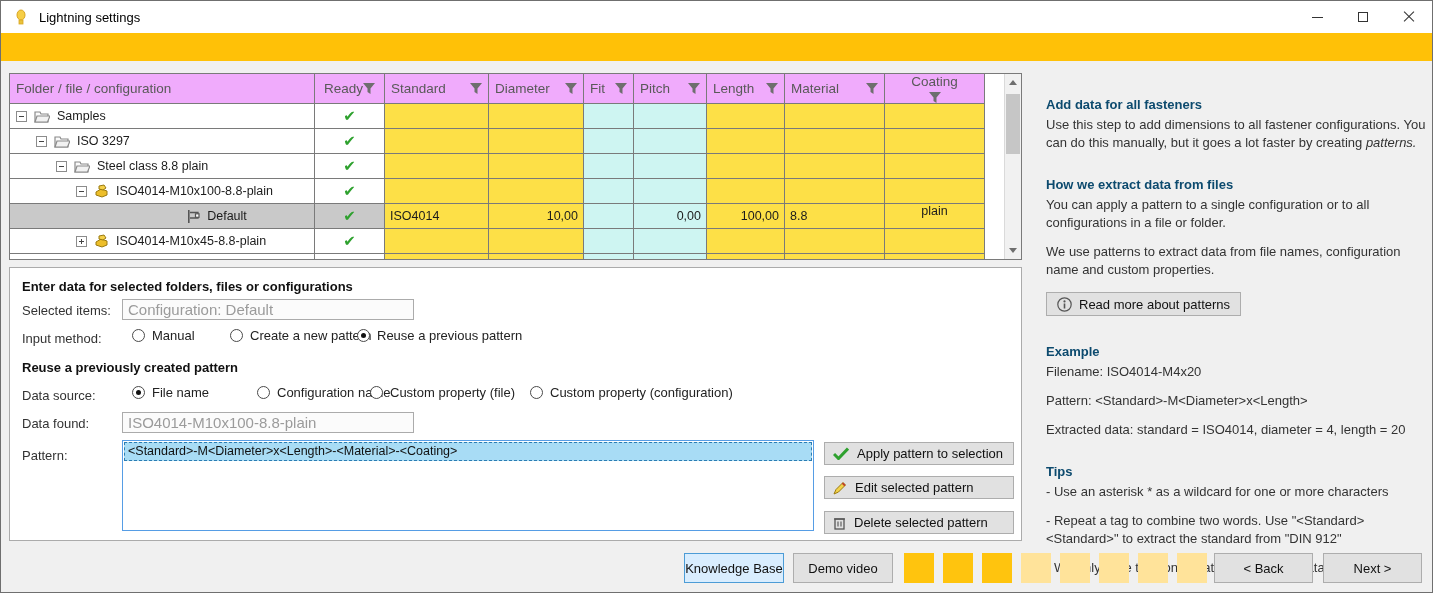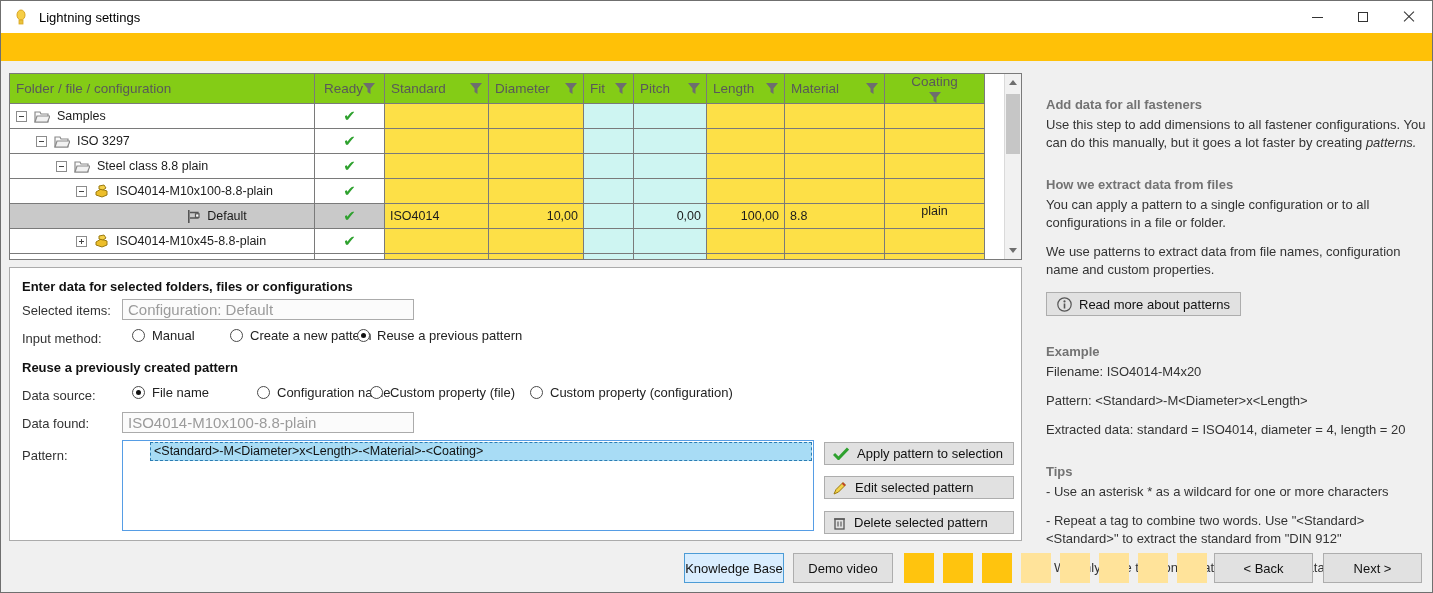--- a/index.html
+++ b/index.html
@@ -18,21 +18,21 @@
   .maxbox { width:10px; height:10px; border:1px solid #333; display:block; }
   .closex { position:relative; width:12px; height:12px; display:block; }
   .closex::before,.closex::after { content:""; position:absolute; left:-1px; top:5px; width:14px; height:1px; background:#333; }
   .closex::before { transform:rotate(45deg); } .closex::after { transform:rotate(-45deg); }
   
   #accent-band { position:absolute; left:0; top:32px; width:100%; height:28px; background:#FFC107; }
   
   #grid { position:absolute; left:8px; top:72px; width:1013px; height:187px; background:#FFF; border:1px solid #7A7A7A; overflow:hidden; }
   .trow, #grid-header { display:flex; width:100%; }
   #grid-header { height:30px; }
-  .hcell { display:flex; align-items:center; justify-content:space-between; padding:0 6px; border-right:1px solid #7A7A7A; border-bottom:1px solid #7A7A7A; color:#595959; font-size:13.5px; background:#84cc16; flex:none; }
+  .hcell { display:flex; align-items:center; justify-content:space-between; padding:0 6px; border-right:1px solid #7A7A7A; border-bottom:1px solid #7A7A7A; color:#595959; font-size:13.5px; background:#f0abfc; flex:none; }
   .trow { height:25px; }
   .c { border-right:1px solid #7A7A7A; border-bottom:1px solid #7A7A7A; font-size:12.5px; color:#1c1c1c; display:flex; align-items:center; padding:0 5px; flex:none; overflow:hidden; white-space:nowrap; }
   .w-tree{width:305px;} .w-ready{width:70px; justify-content:center;} .w-std{width:104px;}
   .w-dia{width:95px;} .w-fit{width:50px;} .w-pitch{width:73px;} .w-len{width:78px;}
   .w-mat{width:100px;} .w-coat{width:100px;flex-direction:column;}
   .filler { flex:1; background:#FFF; border:none; }
   .g { background:#fde047; } .cy { background:#CEF5F2; } .num { justify-content:flex-end; }
   .sel { background:#C9C9C9 !important;justify-content:center; }
   .lvl0{padding-left:6px;} .lvl1{padding-left:26px;} .lvl2{padding-left:46px;text-align:right;} .lvl3{padding-left:66px;} .lvl4{padding-left:96px;}
   .exp { width:11px; height:11px; border:1px solid #8C8C8C; background:#FFF; position:relative; flex:none; margin-right:7px; }
@@ -50,27 +50,27 @@
   #sthumb { position:absolute; left:1px; top:20px; width:14px; height:60px; background:#C6C6C6; }
   
   #form-panel { position:absolute; left:8px; top:266px; width:1013px; height:274px; background:#FFF; border:1px solid #ABABAB; }
   .fheading { position:absolute; left:12px; font-size:13px; font-weight:bold; color:#111; }
   .flabel { position:absolute; left:12px; font-size:13px; color:#333;text-align:right; }
   .dis-input { position:absolute; left:112px; width:292px; height:21px; border:1px solid #ABABAB; background:#FBFBFB; color:#9B9B9B; font-size:15px; line-height:19px; padding:0 5px; overflow:hidden; white-space:nowrap; }
   .radio-row { position:absolute; display:flex; align-items:center; }
   .radio { width:13px; height:13px; border:1px solid #4A4A4A; border-radius:50%; background:#FFF; position:relative; flex:none; margin-right:7px; }
   .radio.checked::after { content:""; position:absolute; left:3px; top:3px; width:5px; height:5px; border-radius:50%; background:#111; }
   .radio-label { font-size:13px; color:#222; }
-  #pattern-list { position:absolute; left:112px; top:172px; width:692px; height:91px; background:#FFF; border:1px solid #569DE5; overflow:hidden;padding-left:26px; }
+  #pattern-list { position:absolute; left:112px; top:172px; width:692px; height:91px; background:#FFF; border:1px solid #569DE5; overflow:hidden; }
   #pattern-selected { margin:1px; height:19px; background:#A8DCF5; border:1px dashed #2C7DB3; font-size:12.5px; color:#111; line-height:17px; padding:0 3px; white-space:nowrap; }
   .side-btn { position:absolute; left:814px; width:190px; height:23px; background:#E1E1E1; border:1px solid #ADADAD; display:flex; align-items:center; font-size:13px; color:#111; padding:0 8px; cursor:default; }
   .side-btn svg { margin-right:8px; flex:none; }
   
   #sidebar { position:absolute; left:1045px; top:96px; width:380px; font-size:13px; color:#333; }
-  #sidebar h3 { font-size:13px; color:#737373; margin:0 0 4px 0; }
+  #sidebar h3 { font-size:13px; color:#0c4a6e; margin:0 0 4px 0; }
   #sidebar p { margin:0 0 11px 0; line-height:18px; }
   .sb-gap { height:14px; }
   #readmore-btn { display:inline-flex; align-items:center; background:#E1E1E1; border:1px solid #ADADAD; height:24px; padding:0 10px; font-size:13px; color:#111; margin:2px 0 14px 0; }
   #readmore-btn svg { margin-right:7px; }
   
   .foot-btn { position:absolute; top:552px; height:30px; background:#E1E1E1; border:1px solid #ADADAD; font-size:13px; color:#111; display:flex; align-items:center; justify-content:center; }
   #kb-btn { left:683px; width:100px; background:#D9EDFE; border:1px solid #4C9CD6; }
   #demo-btn { left:792px; width:100px; }
   #back-btn { left:1213px; width:99px; }
   #next-btn { left:1322px; width:99px; }

